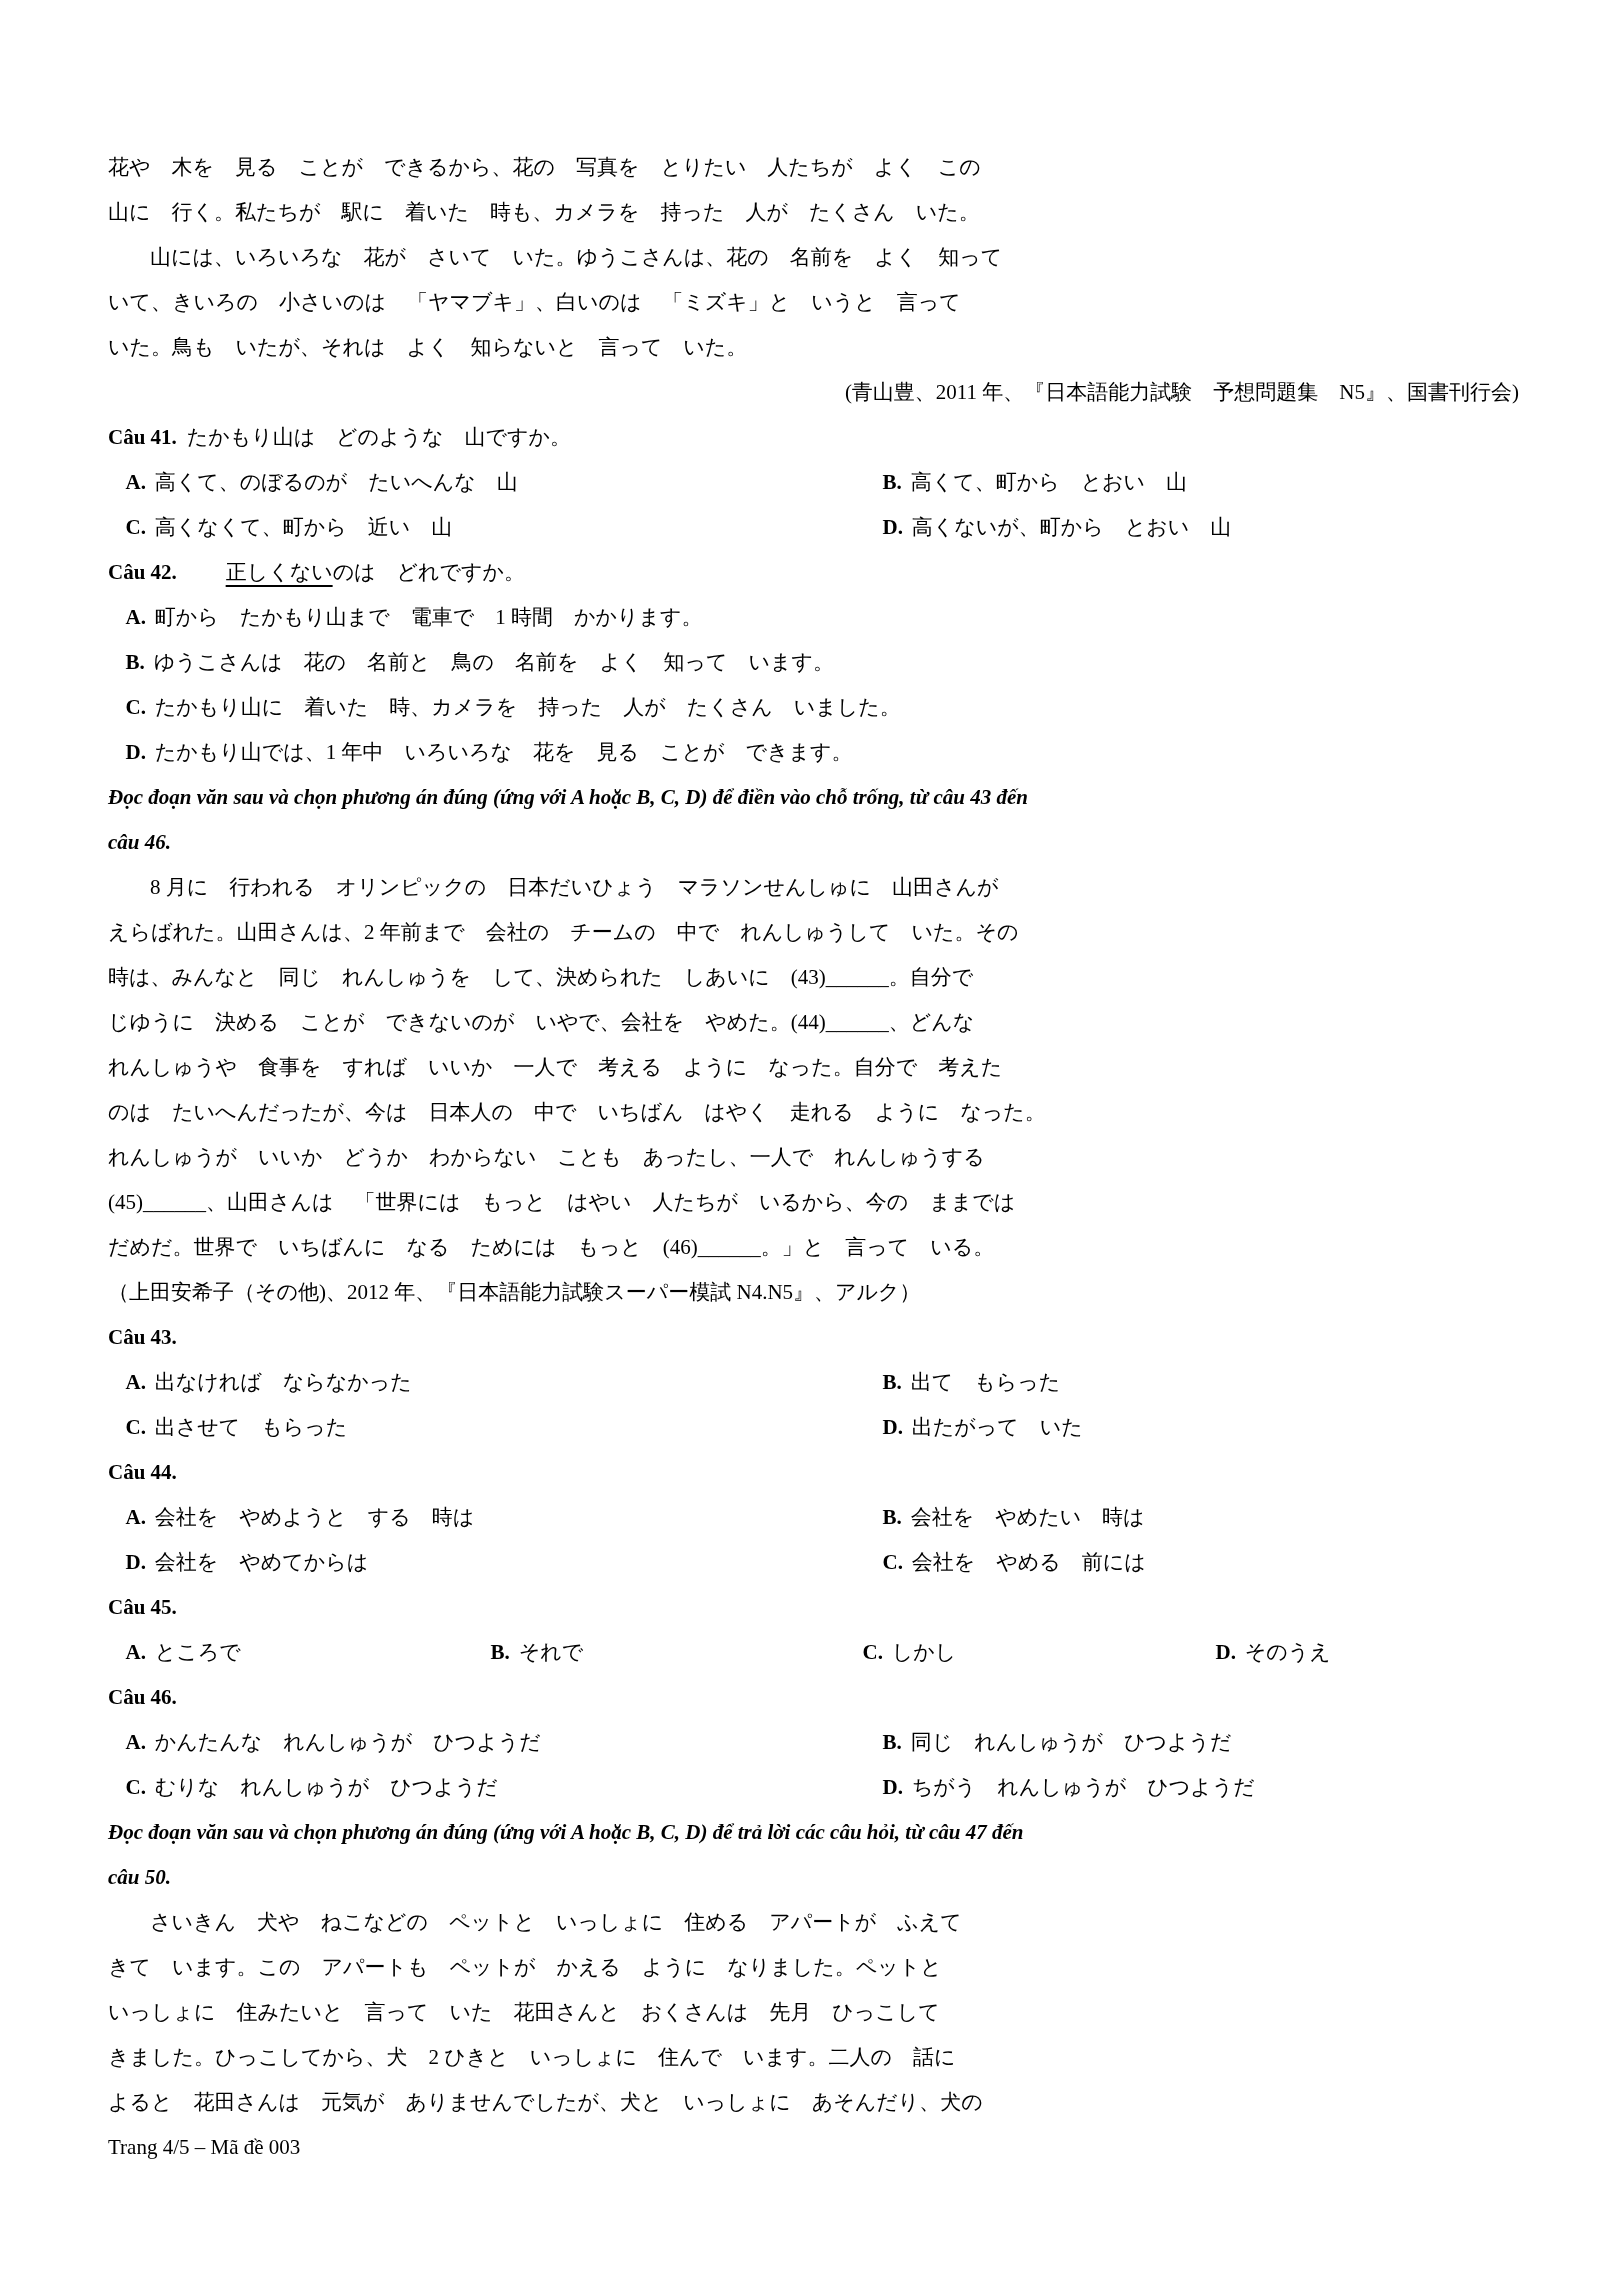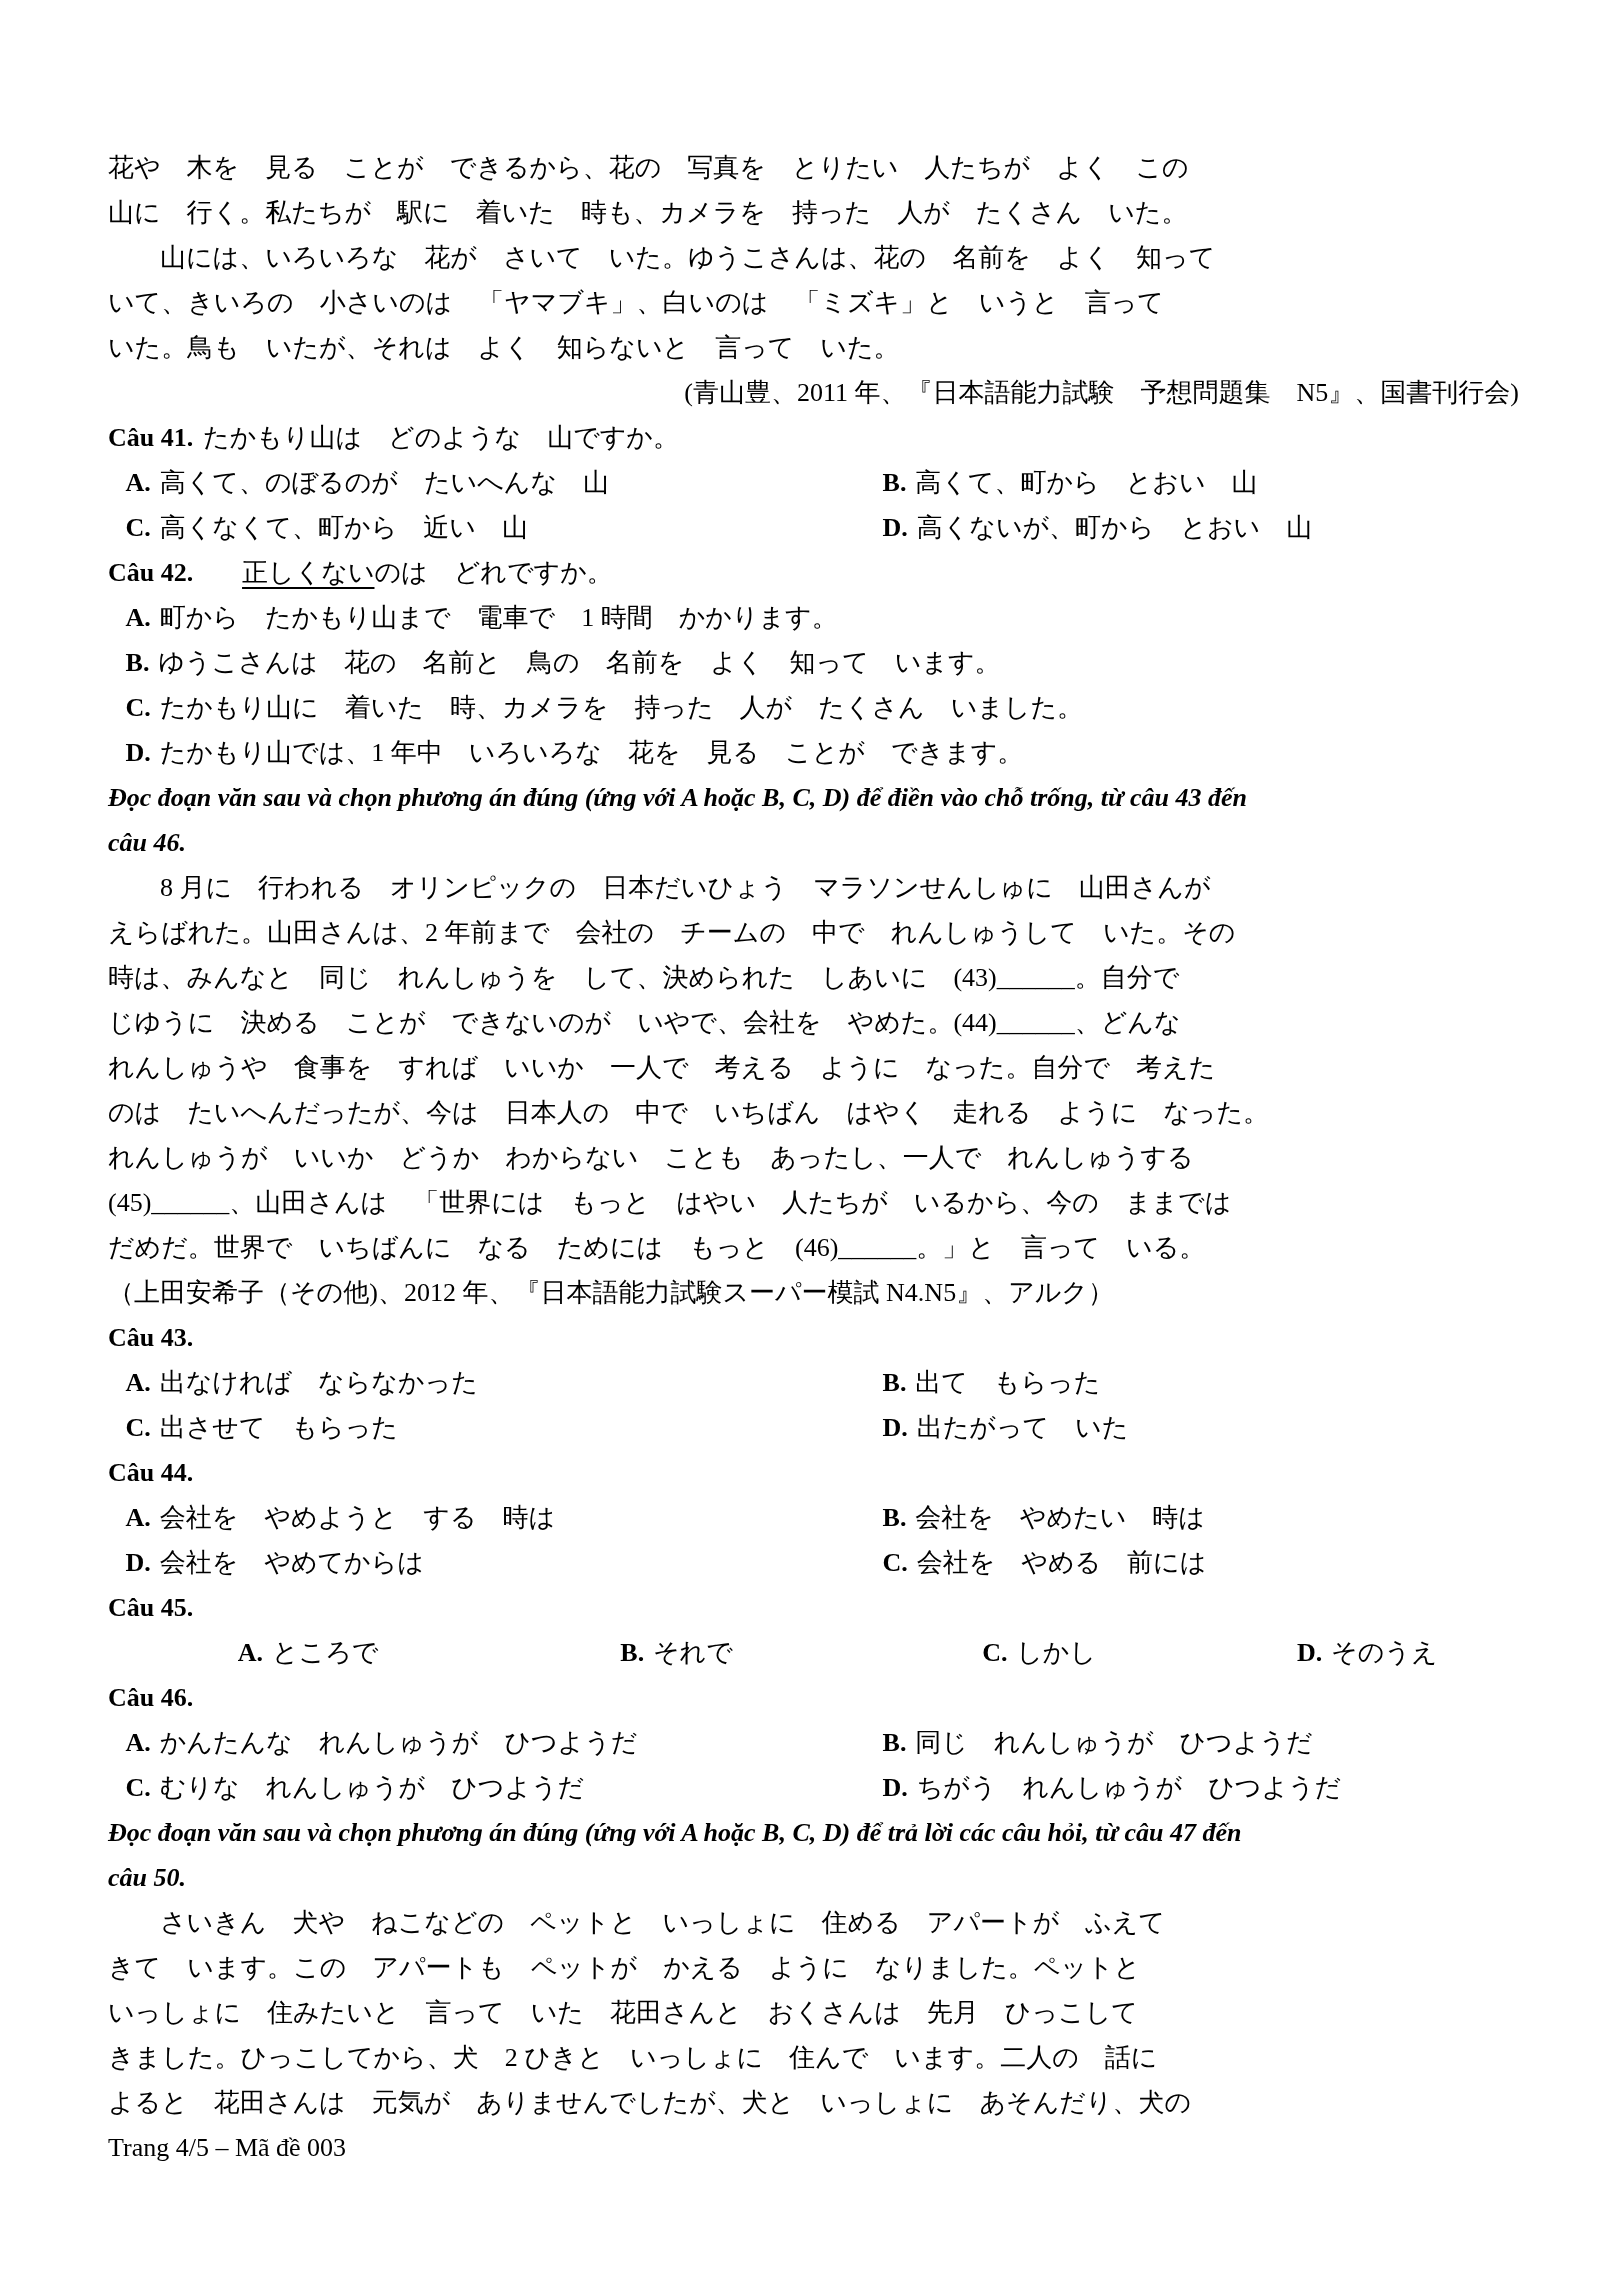--- a/index.html
+++ b/index.html
@@ -9,21 +9,21 @@
   }
   .page {
     position: relative;
     width: 1621px;
     height: 2293px;
     box-sizing: border-box;
     padding: 145px 102px 0 108px;
     background: #ffffff;
     color: #000000;
     font-family: "Liberation Serif", "DejaVu Serif", serif;
-    font-size: 26px;
+    font-size: 21px;
     line-height: 45px;
     overflow: hidden;
   }
   .line {
     white-space: nowrap;
   }
   .cau {
     font-weight: bold;
     margin-right: 9.8px;
     white-space: nowrap;
@@ -45,21 +45,20 @@
   .opts {
     padding-left: 17.6px;
   }
   .grid2 {
     display: grid;
     grid-template-columns: 757px 1fr;
   }
   .grid4 {
     display: grid;
     grid-template-columns: 365px 372px 353px 1fr;
-    text-align: center;
   }
   .opt {
     white-space: nowrap;
   }
   .ol {
     font-weight: bold;
     margin-right: 8.8px;
   }
   .instr {
     font-weight: bold;

